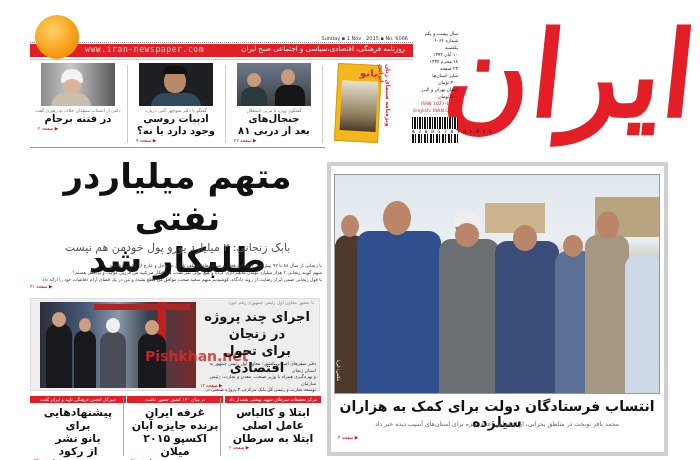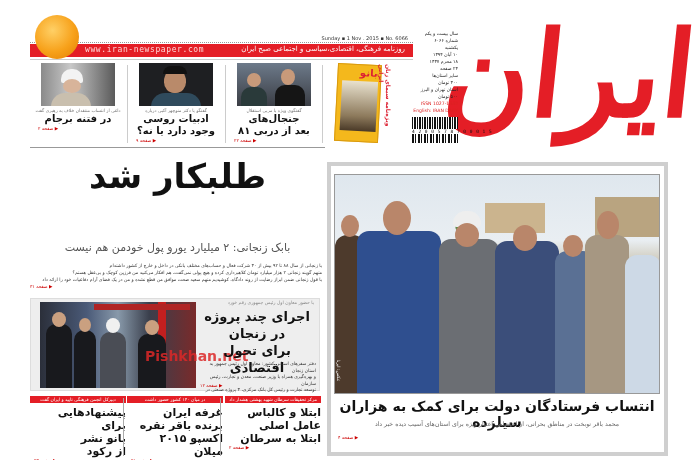--- a/index.html
+++ b/index.html
@@ -62,21 +62,21 @@
   .zhead { position: absolute; background: #caa080; border-radius: 50%; }
   .watermark { left: 145px; top: 348px; font-size: 14px; font-weight: bold; color: rgba(220,40,40,0.85); }
   .zcap { left: 200px; top: 300px; width: 114px; font-size: 4.6px; color: #888; direction: rtl; text-align: right; }
   .ztitle { left: 198px; top: 308px; width: 118px; font-size: 13px; font-weight: bold; line-height: 17px; direction: rtl; text-align: center; }
   .zbody { left: 200px; top: 361px; width: 116px; font-size: 4.6px; line-height: 6.5px; direction: rtl; text-align: right; color: #333; }
   .zpg { left: 200px; top: 383px; }
 
   
   .bt { top: 396px; width: 96px; height: 62px; }
   .bt .lbl { background: #e41e26; color: #fff; font-size: 4.5px; padding: 1px 3px; direction: rtl; text-align: center; white-space: nowrap; overflow: hidden; }
-  .bt .ttl { font-size: 11px; font-weight: bold; line-height: 13px; direction: rtl; text-align: right; margin-top: 3px; }
+  .bt .ttl { font-size: 11px; font-weight: bold; line-height: 13px; direction: rtl; text-align: center; margin-top: 3px; }
   .bt .pg { font-size: 4.5px; color: #c00; direction: rtl; text-align: left; padding-left: 4px; }
   .bsep { top: 398px; height: 58px; border-left: 1px solid #aaa; }
 
   
   .fbox { left: 327px; top: 162px; width: 341px; height: 294px; background: #fff; border: 4px solid #cfcfcf; }
   .fphoto { left: 334px; top: 174px; width: 326px; height: 220px; border: 1px solid #999; overflow: hidden;
             background: linear-gradient(180deg, #dfe7ee 0%, #e9eef2 30%, #bfb59a 45%, #6d6f78 60%, #5b6a86 80%, #9c8b62 100%); }
   .fig { position: absolute; border-radius: 12px 12px 0 0; }
   .fhead { position: absolute; border-radius: 50%; background: #b9866a; }
   .fhead.white { background: #eeeeee; }
@@ -155,20 +155,21 @@
 
 <div class="abs mag">
   <div class="mag-logo">بانو</div>
   <div class="mag-photo"></div>
 </div>
 <div class="abs mag-side">ویژه‌نامه سیمای زنان ایرانی</div>
 
 <div class="abs hr-main"></div>
 
 <div class="abs h1">
+  <div>متهم میلیاردر نفتی</div>
   <div>طلبکار شد</div>
 </div>
 <div class="abs sub">بابک زنجانی: ۲ میلیارد یورو پول خودمن هم نیست</div>
 <div class="abs body-txt">
   <div>با زنجانی از سال ۸۸ تا ۹۲ بیش از ۳۰ شرکت فعال و حساب‌های مختلف بانکی در داخل و خارج از کشور داشته‌ام</div>
   <div>متهم گویند زنجانی ۲ هزار میلیارد تومان کلاهبرداری کرده و هیچ پولی نمی‌گفت، هم افکار می‌کنید من فرزین کوچک و بی‌عقل هستم؟</div>
   <div>با قول زنجانی ضمن ابراز رضایت از روند دادگاه، کوشیدیم متهم سعید صحت موافق من قطع نشده و من در یک فضای آرام دفاعیات خود را ارائه داد</div>
   <div class="pg-ref" style="text-align:left;">▶ صفحه ۳۱</div>
 </div>
 
@@ -206,21 +207,21 @@
     <div>بانو نشر</div>
     <div>از رکود</div>
   </div>
   <div class="pg">▶ صفحه ۲۳</div>
 </div>
 <div class="abs bsep" style="left:123px;"></div>
 <div class="abs bt" style="left:127px;">
   <div class="lbl">در میان ۱۴۰ کشور حضور داشت</div>
   <div class="ttl">
     <div>غرفه ایران</div>
-    <div>برنده باقر نقره</div>
+    <div>برنده جایزه آبان</div>
     <div>اکسپو ۲۰۱۵ میلان</div>
   </div>
   <div class="pg">▶ صفحه ۲۱</div>
 </div>
 <div class="abs bsep" style="left:220px;"></div>
 <div class="abs bt" style="left:225px;">
   <div class="lbl">مرکز تحقیقات سرطان شهید بهشتی هشدار داد</div>
   <div class="ttl">
     <div>ابتلا و کالباس</div>
     <div>عامل اصلی</div>

